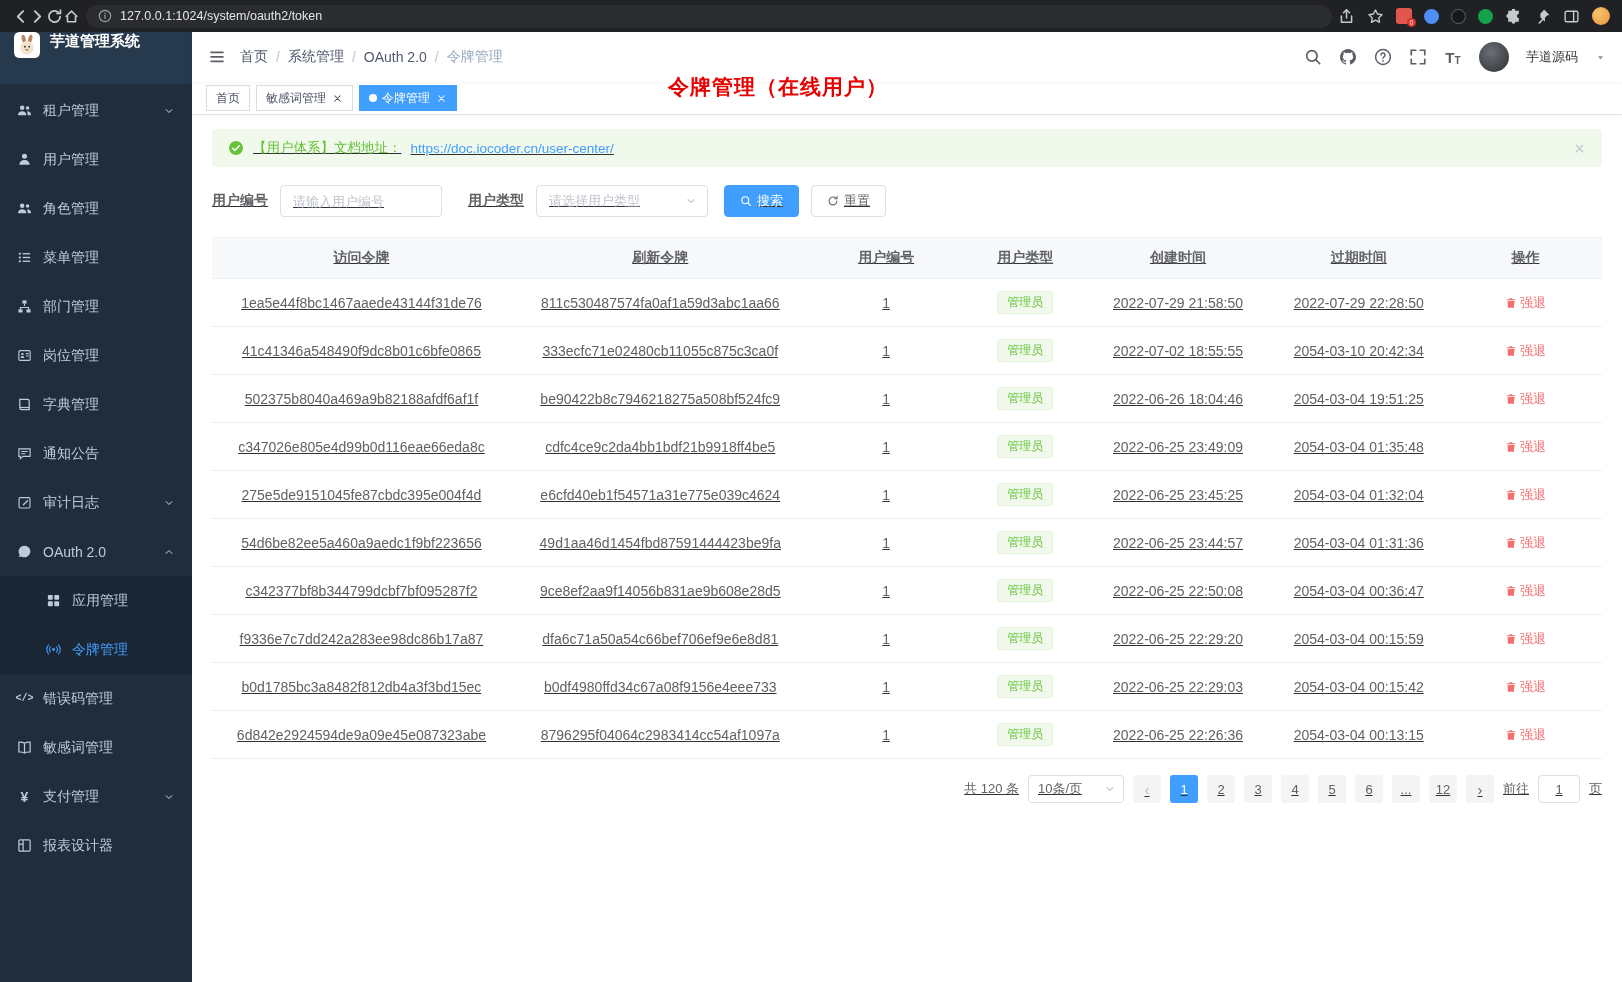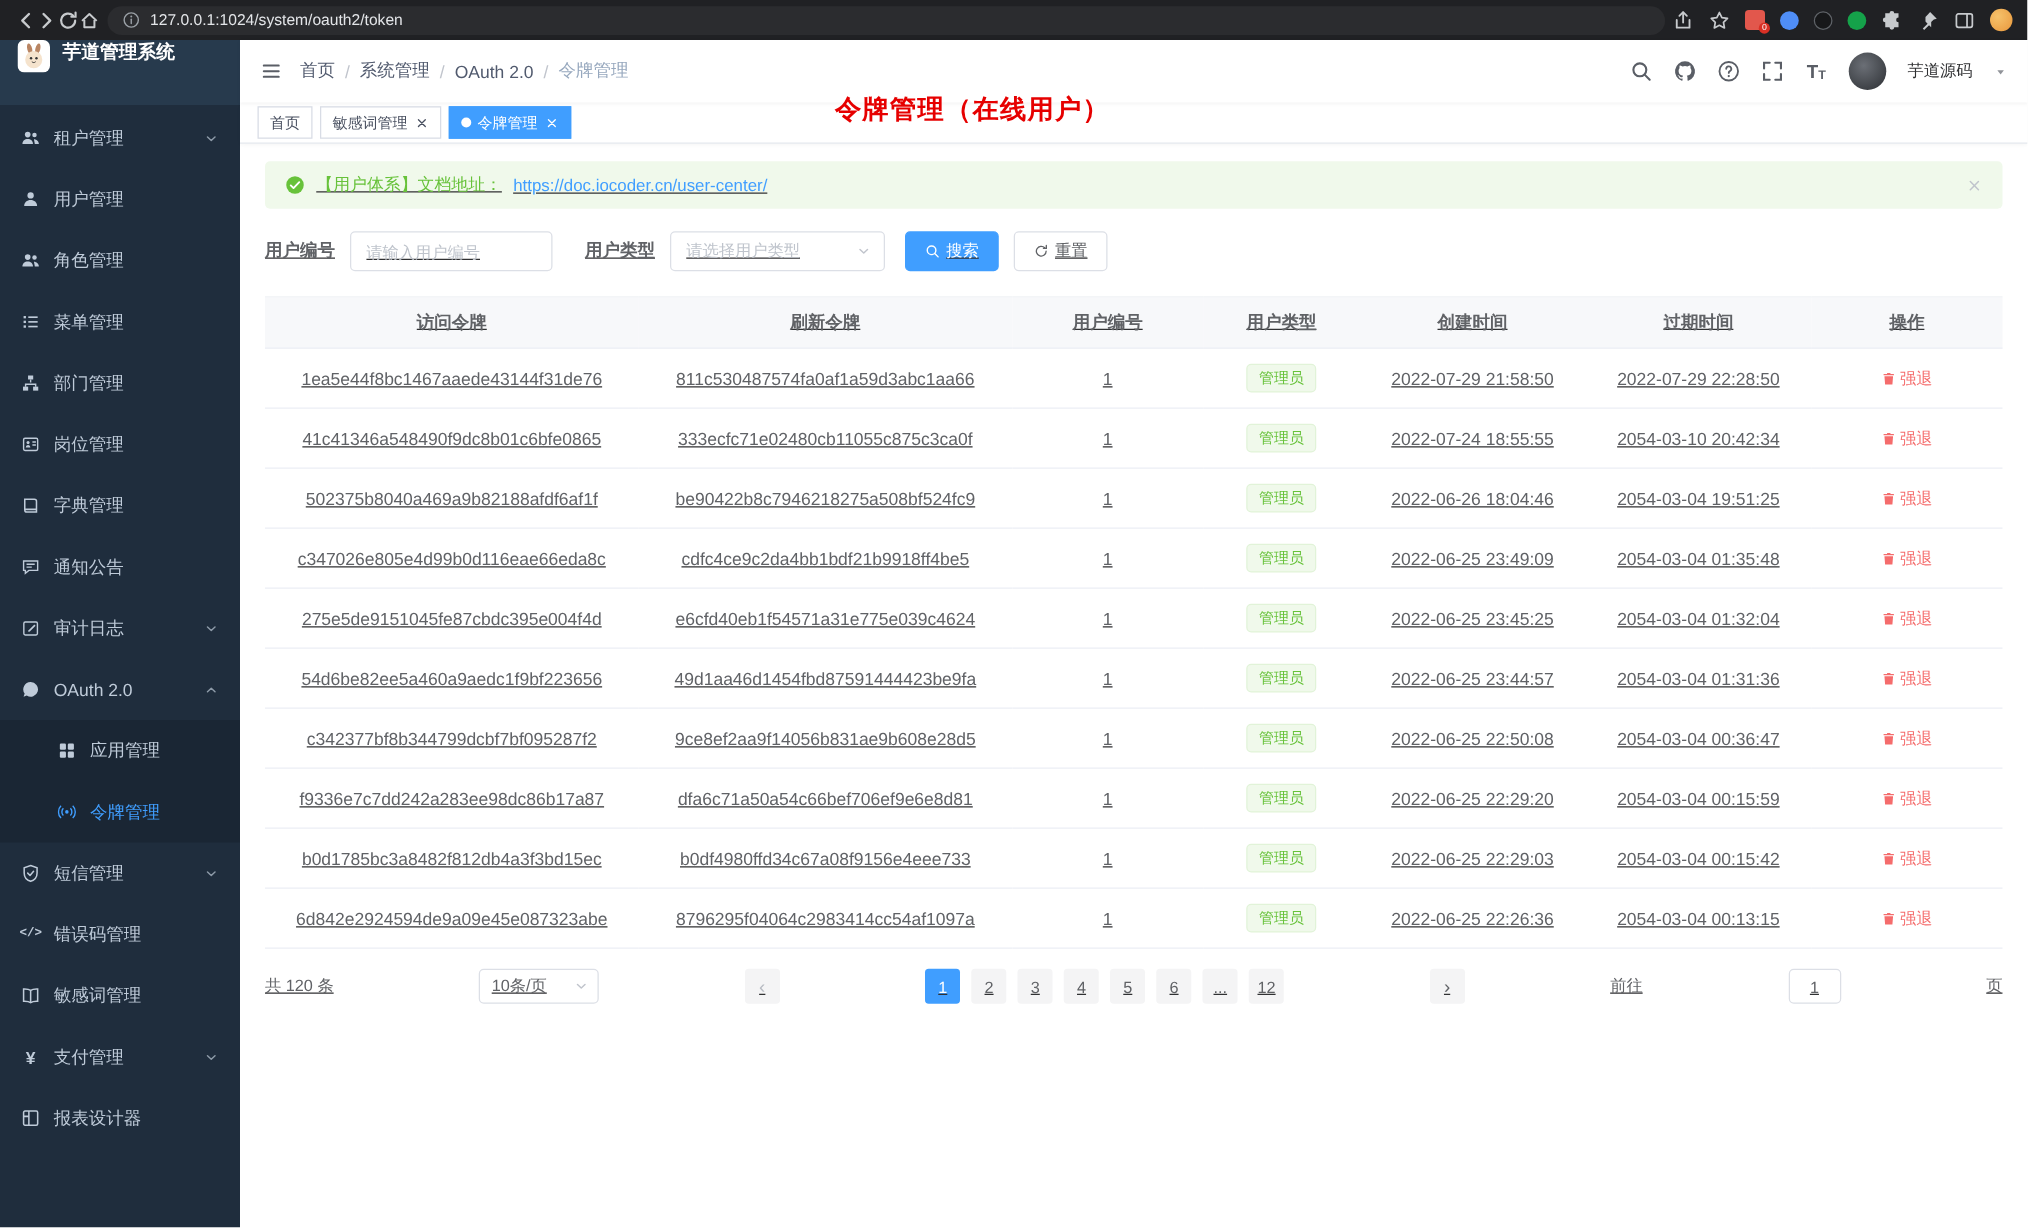--- a/index.html
+++ b/index.html
@@ -93,21 +93,21 @@
   .btn{height:32px;border-radius:4px;display:inline-flex;align-items:center;gap:5px;padding:0 15px;font-size:13px;cursor:pointer;border:1px solid #dcdfe6;background:#fff;color:#606266;font-family:inherit;}
   .btn.primary{background:var(--accent,#409eff);border-color:var(--accent,#409eff);color:#fff;margin-left:4px;}
   .btn .ico{width:12px;height:12px;}
 
   table{width:100%;border-collapse:collapse;margin-top:20px;table-layout:fixed;}
   th{height:41px;background:#f7f8fa;color:#606266;font-weight:700;font-size:14px;text-align:center;border-bottom:1px solid #ebeef5;border-top:1px solid #f0f2f5;}
   td{height:48px;text-align:center;color:#606266;font-size:14px;border-bottom:1px solid #ebeef5;white-space:nowrap;overflow:hidden;}
   .badge{display:inline-block;padding:2px 9px;font-size:12px;color:var(--success,#67c23a);background:#f0f9eb;border:1px solid #e1f3d8;border-radius:4px;line-height:17px;}
   .action-link{color:var(--danger,#f56c6c);font-size:13px;display:inline-flex;align-items:center;gap:3px;cursor:pointer;}
 
-  .pagination{display:flex;align-items:center;justify-content:space-between;gap:9px;margin-top:16px;color:#606266;font-size:13px;padding-bottom:16px;}
+  .pagination{display:flex;align-items:center;justify-content:flex-end;gap:9px;margin-top:16px;color:#606266;font-size:13px;padding-bottom:16px;}
   .page-size{width:96px;height:28px;border:1px solid #dcdfe6;border-radius:4px;display:flex;align-items:center;justify-content:space-between;padding:0 7px 0 9px;color:#606266;cursor:pointer;background:#fff;}
   .pages{display:inline-flex;gap:9px;}
   .page-btn{min-width:28px;height:28px;border-radius:3px;background:#f4f4f5;color:#606266;display:inline-flex;align-items:center;justify-content:center;font-size:13px;cursor:pointer;padding:0 5px;}
   .page-btn.active{background:var(--accent,#409eff);color:#fff;}
   .page-btn.nav{font-size:15px;}
   .page-btn.prev{color:#b7bbc2;}
   .goto-input{width:42px;height:28px;border:1px solid #dcdfe6;border-radius:4px;text-align:center;font-size:13px;color:#606266;outline:none;font-family:inherit;}
 
   .annotation{position:absolute;left:668px;top:73px;font-size:21px;font-weight:700;color:var(--annotation,#e60000);z-index:50;letter-spacing:1px;white-space:nowrap;}
 </style>
@@ -339,34 +339,20 @@
                 <svg viewBox="0 0 16 16" fill="none" stroke="currentColor" stroke-width="1.2">
                   <circle cx="8" cy="8" r="1.5" fill="currentColor" stroke="none"></circle>
                   <path d="M5 11a4.2 4.2 0 0 1 0-6M11 5a4.2 4.2 0 0 1 0 6M3 13.2a7.3 7.3 0 0 1 0-10.4M13 2.8a7.3 7.3 0 0 1 0 10.4"></path>
                 </svg>
               </span>
               <span class="mi-label">令牌管理</span>
             </div>
           </div>
           <div class="menu-item">
             <span class="ico">
-              <svg viewBox="0 0 16 16" fill="none" stroke="currentColor" stroke-width="1.3">
-                <path d="M8 1.5l5.5 2v4.3c0 3.5-2.3 6.1-5.5 7.2-3.2-1.1-5.5-3.7-5.5-7.2V3.5z"></path>
-                <path d="M5.5 8l2 2 3-3.5" stroke-linecap="round" stroke-linejoin="round"></path>
-              </svg>
-            </span>
-            <span class="mi-label">短信管理</span>
-            <span class="chev">
-              <svg viewBox="0 0 16 16" fill="none" stroke="currentColor" stroke-width="1.6" stroke-linecap="round" stroke-linejoin="round">
-                <path d="M4 6.2l4 3.6 4-3.6"></path>
-              </svg>
-            </span>
-          </div>
-          <div class="menu-item">
-            <span class="ico">
               <span class="code-txt">&lt;/&gt;</span>
             </span>
             <span class="mi-label">错误码管理</span>
           </div>
           <div class="menu-item">
             <span class="ico">
               <svg viewBox="0 0 16 16" fill="none" stroke="currentColor" stroke-width="1.3">
                 <path d="M8 3.5C6.8 2.6 4.8 2.2 2 2.3v10.5c2.8-.1 4.8.3 6 1.2 1.2-.9 3.2-1.3 6-1.2V2.3c-2.8-.1-4.8.3-6 1.2z"></path>
                 <path d="M8 3.5v10.5"></path>
               </svg>
@@ -564,21 +550,21 @@
                       </svg>
                     </span>
                     <span>强退</span>
                   </span></td>
               </tr>
               <tr>
                 <td>41c41346a548490f9dc8b01c6bfe0865</td>
                 <td>333ecfc71e02480cb11055c875c3ca0f</td>
                 <td>1</td>
                 <td><span class="badge">管理员</span></td>
-                <td>2022-07-24 18:55:55</td>
+                <td>2022-07-02 18:55:55</td>
                 <td>2054-03-10 20:42:34</td>
                 <td><span class="action-link">
                     <span class="ico sm">
                       <svg viewBox="0 0 16 16" fill="currentColor">
                         <path d="M6.2 1.8h3.6v1.1h3.7v1.3H2.5V2.9h3.7zM3.4 5.3h9.2l-.7 8.9H4.1z"></path>
                       </svg>
                     </span>
                     <span>强退</span>
                   </span></td>
               </tr>

